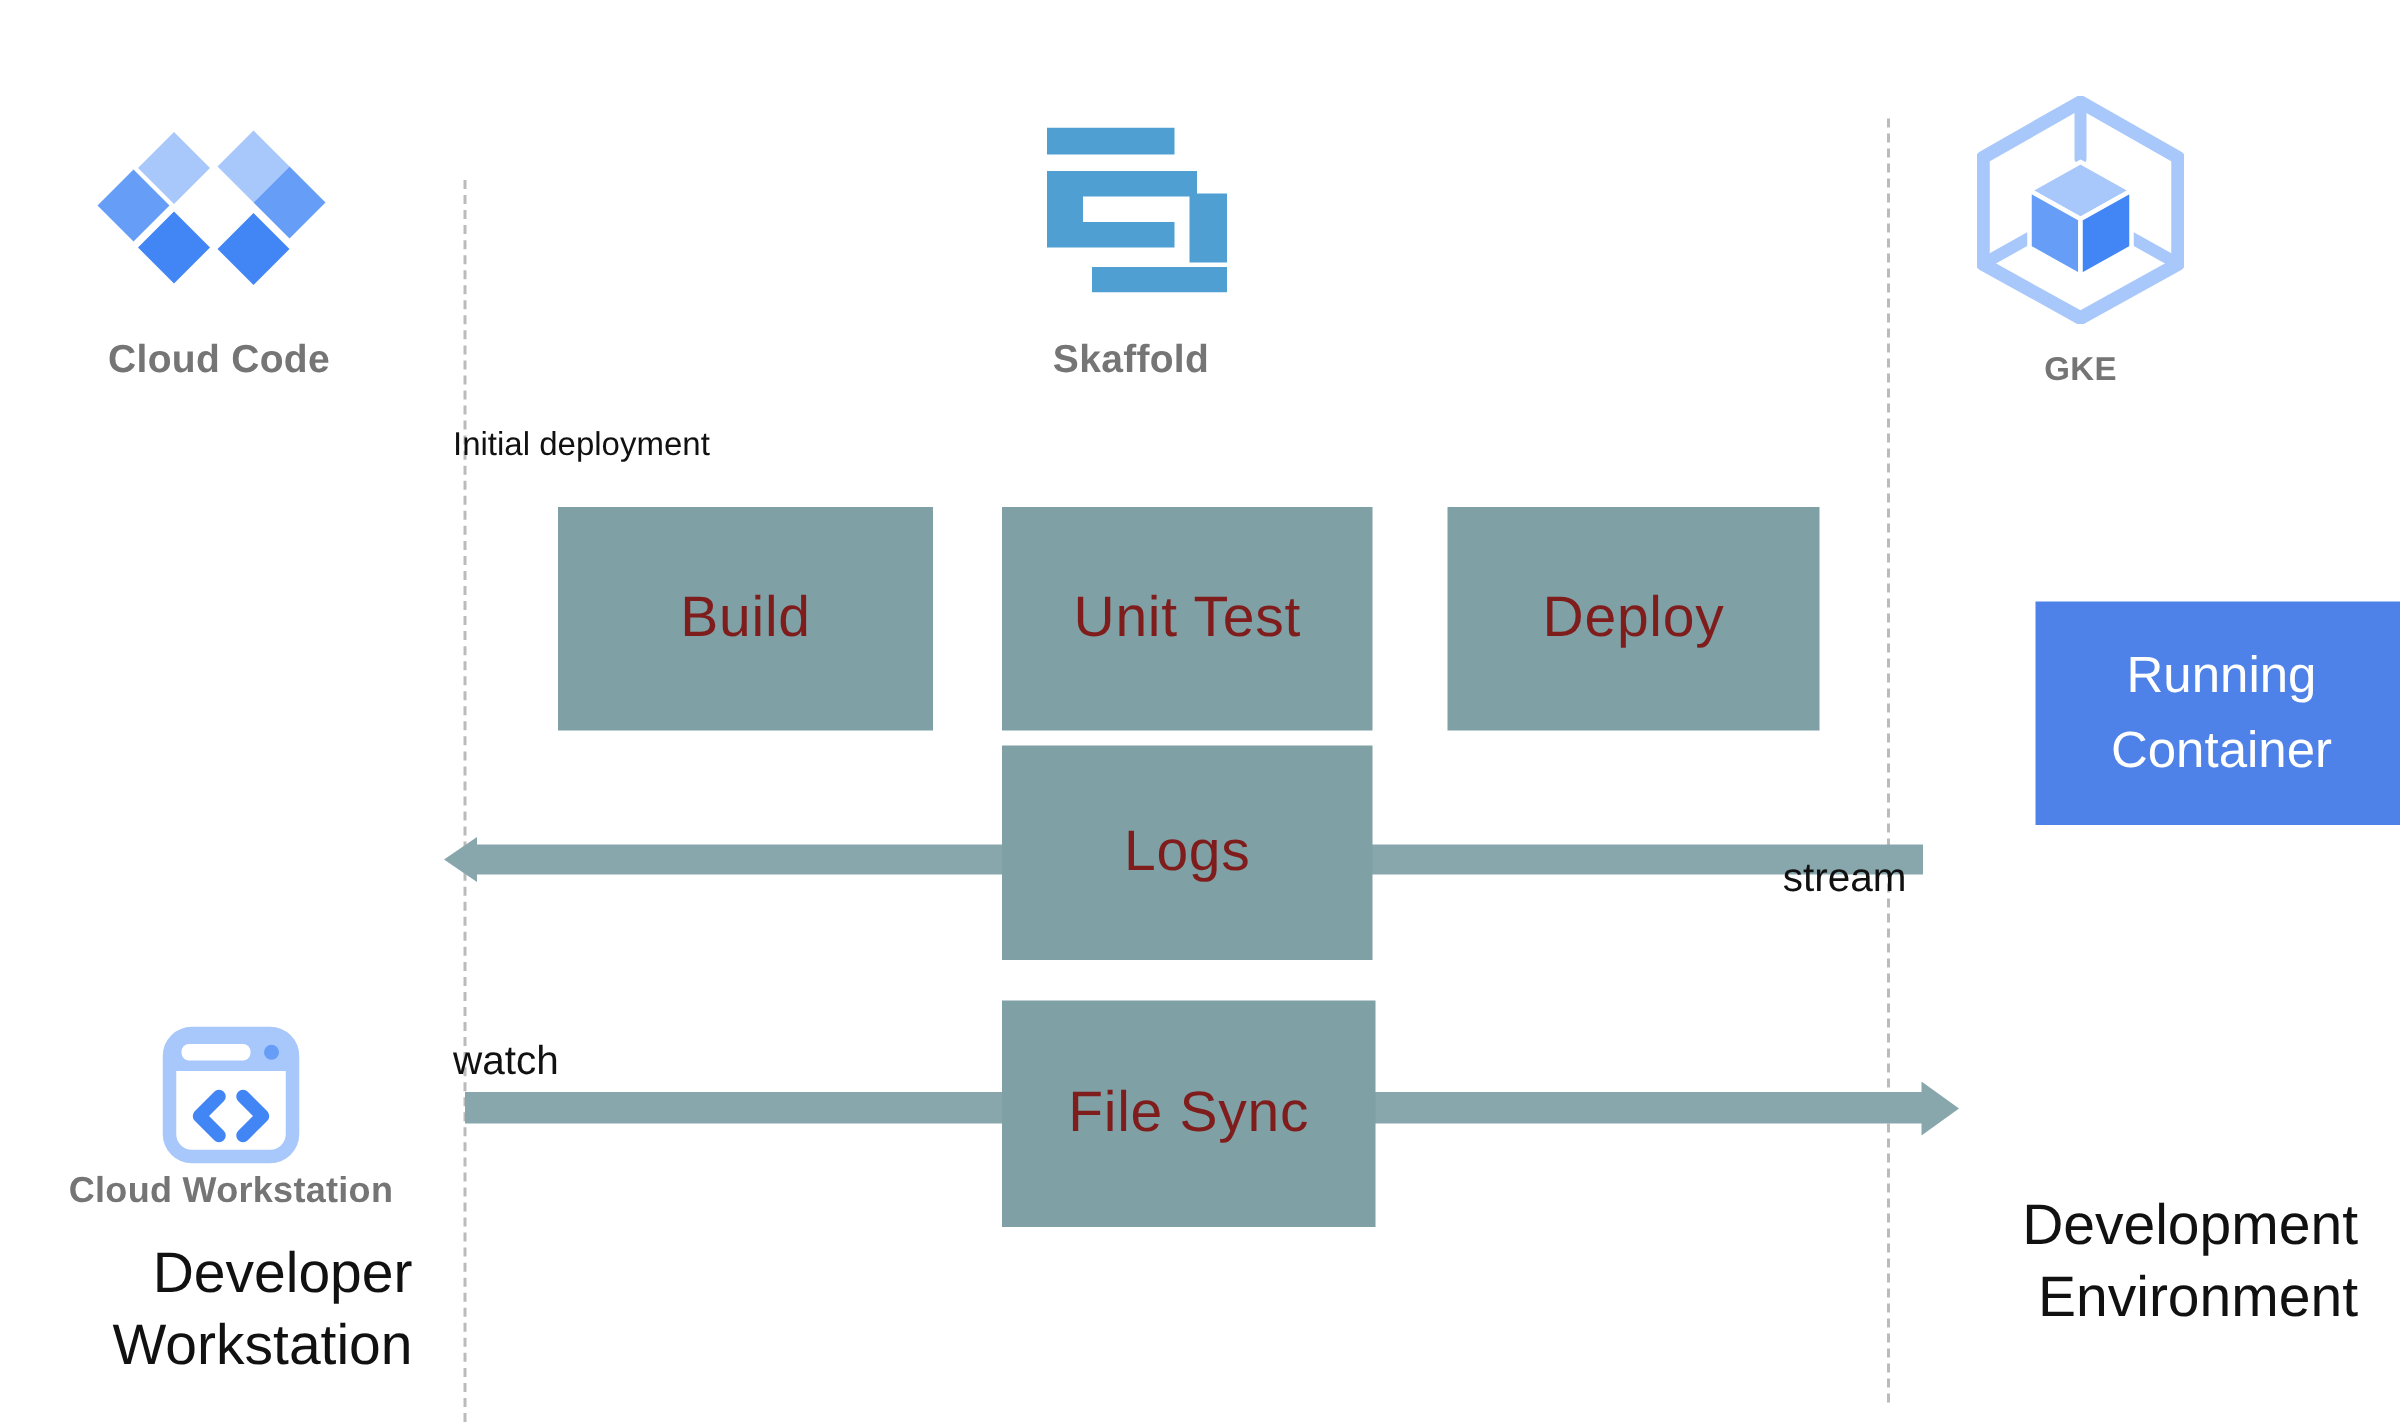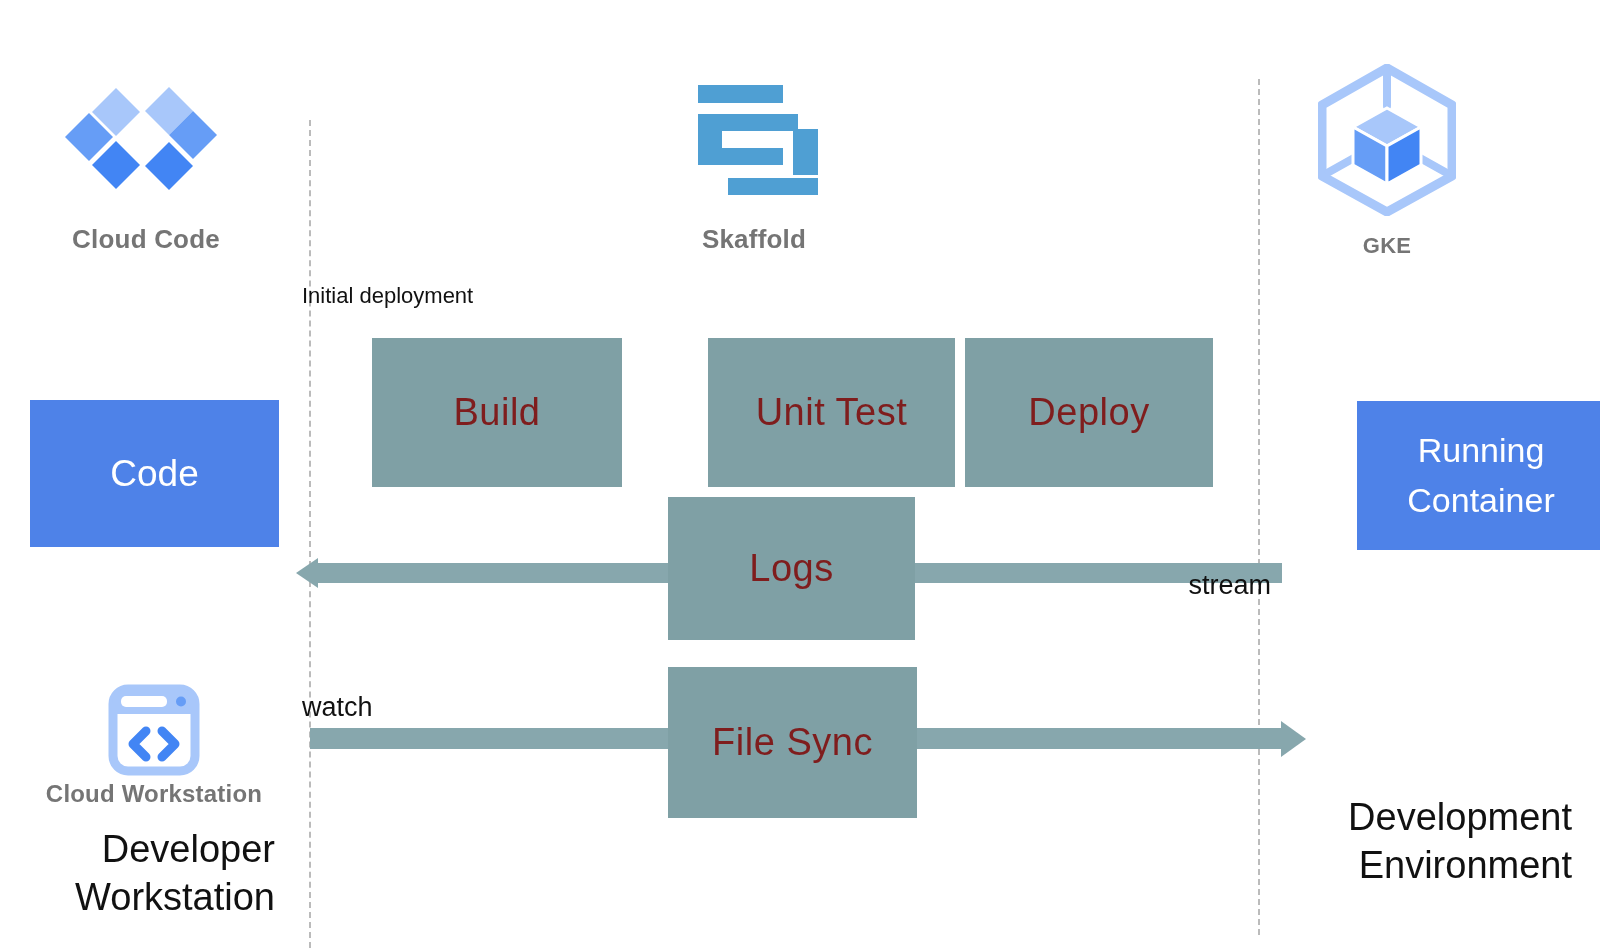--- a/index.html
+++ b/index.html
@@ -80,25 +80,24 @@
   <div class="black-label small-note" style="left:1071px;top:524px;width:200px;text-align:right;margin-top:46px;">stream</div>
 
   <div class="black-label small-note" style="left:302px;top:692px;">watch</div>
 
   <div class="arrow-shaft" style="left:316px;top:563px;width:966px;height:20px;"></div>
   <div class="arrow-head head-left" style="left:296px;top:558px;"></div>
 
   <div class="arrow-shaft" style="left:310px;top:728px;width:972px;height:21px;"></div>
   <div class="arrow-head head-right" style="left:1281px;top:721px;"></div>
 
-  <div class="box blue-box" style="left:30px;top:400px;width:249px;height:147px;font-size:37px;">Code</div>
 
   <div class="box teal-box" style="left:372px;top:338px;width:250px;height:149px;">Build</div>
 
-  <div class="box teal-box" style="left:668px;top:338px;width:247px;height:149px;margin-left:40px;">Unit Test</div>
+  <div class="box teal-box" style="left:668px;top:338px;width:247px;height:149px;">Unit Test</div>
 
   <div class="box teal-box" style="left:965px;top:338px;width:248px;height:149px;">Deploy</div>
 
   <div class="box teal-box" style="left:668px;top:497px;width:247px;height:143px;">Logs</div>
 
   <div class="box teal-box" style="left:668px;top:667px;width:249px;height:151px;">File Sync</div>
 
   <div class="box blue-box" style="left:1357px;top:401px;width:248px;height:149px;font-size:34px;line-height:1.45;padding:0 20px;box-sizing:border-box;">Running Container</div>
 
   <svg class="abs" style="left:108px;top:684px;z-index:3;" width="92" height="92" viewBox="0 0 92 92">

